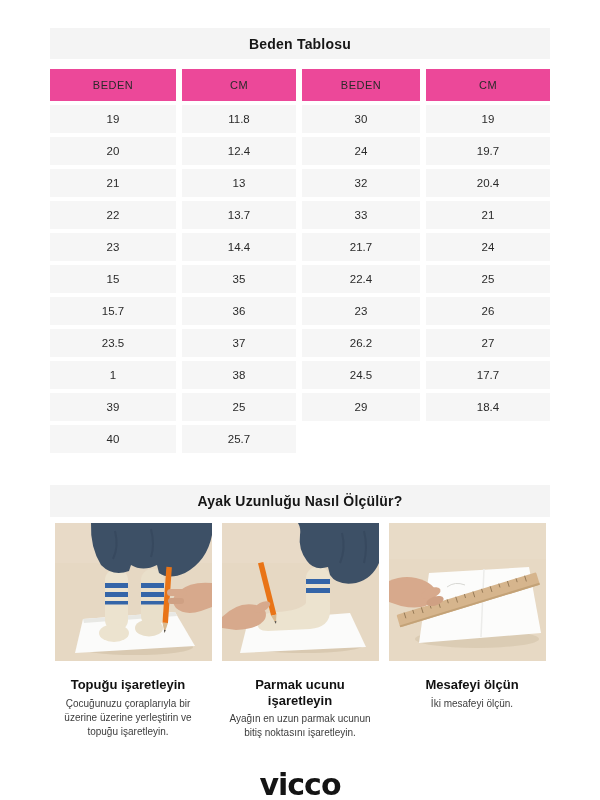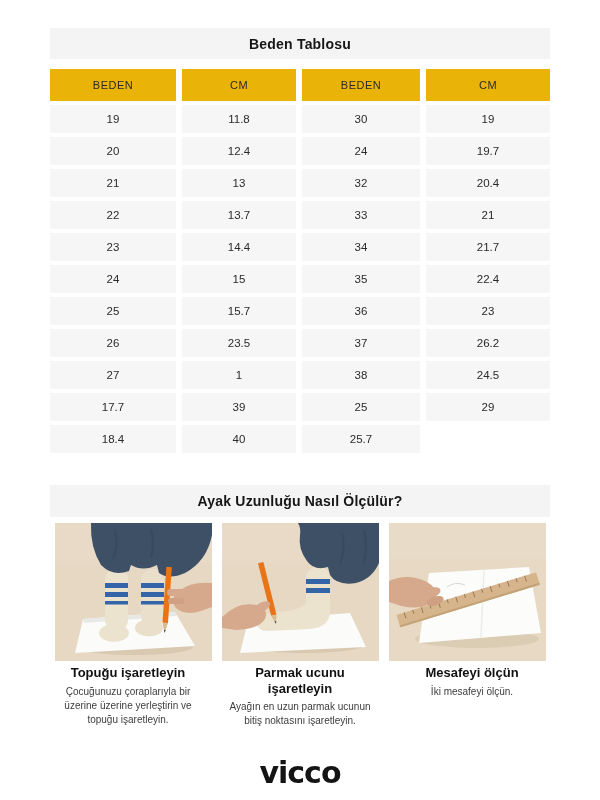--- a/index.html
+++ b/index.html
@@ -7,30 +7,30 @@
               font-family:"Liberation Sans", sans-serif; color:#1c1c1c; }
   .page { padding:28px 50px 0; }
 
   .band { background:#f4f4f4; height:31px; display:flex; align-items:center;
           justify-content:center; font-size:14px; font-weight:700; letter-spacing:.2px; color:#161616;text-align:center; }
   .band.table-title { margin-bottom:10px; }
   .band.guide-title { margin-top:32px; height:32px; }
 
   .size-grid { display:grid; grid-template-columns:126px 114px 118px 124px;
                grid-template-rows:32px; grid-auto-rows:28px; column-gap:6px; row-gap:4px; }
-  .th { background:#eab308; display:flex; align-items:center; justify-content:center;
+  .th { background:#ec4899; display:flex; align-items:center; justify-content:center;
         font-size:11px; font-weight:500; letter-spacing:.5px; color:#2a2a2a; }
   .td { background:#f6f6f6; display:flex; align-items:center; justify-content:center;
         font-size:11.5px; color:#2a2a2a;text-align:center; }
 
   .photos { margin-top:6px; display:flex; justify-content:center; gap:10px; }
   .photo { width:157px; height:138px; overflow:hidden; flex:0 0 auto; }
   .photo svg { display:block; }
 
-  .captions { display:flex; justify-content:flex-start; gap:16px; margin-top:4px; }
+  .captions { display:flex; justify-content:flex-start; gap:16px; margin-top:16px; }
   .caption { width:162px; text-align:center; }
   .caption h3 { font-size:13px; font-weight:700; color:#111; line-height:1.2; }
   .caption p { margin-top:4px; font-size:10px; line-height:1.4; color:#3d3d3d; }
 
   .brand { margin-top:30px; text-align:center; }
   .logo { font-family:"DejaVu Sans", sans-serif; font-size:30px; line-height:1;
           font-weight:800; letter-spacing:-1px; color:#141414; }
 </style>
 </head>
 <body>
@@ -60,21 +60,20 @@
     <div class="td">32</div>
     <div class="td">20.4</div>
 
     <div class="td">22</div>
     <div class="td">13.7</div>
     <div class="td">33</div>
     <div class="td">21</div>
 
     <div class="td">23</div>
     <div class="td">14.4</div>
-    <div class="td">34</div>
     <div class="td">21.7</div>
 
     <div class="td">24</div>
     <div class="td">15</div>
     <div class="td">35</div>
     <div class="td">22.4</div>
 
     <div class="td">25</div>
     <div class="td">15.7</div>
     <div class="td">36</div>

